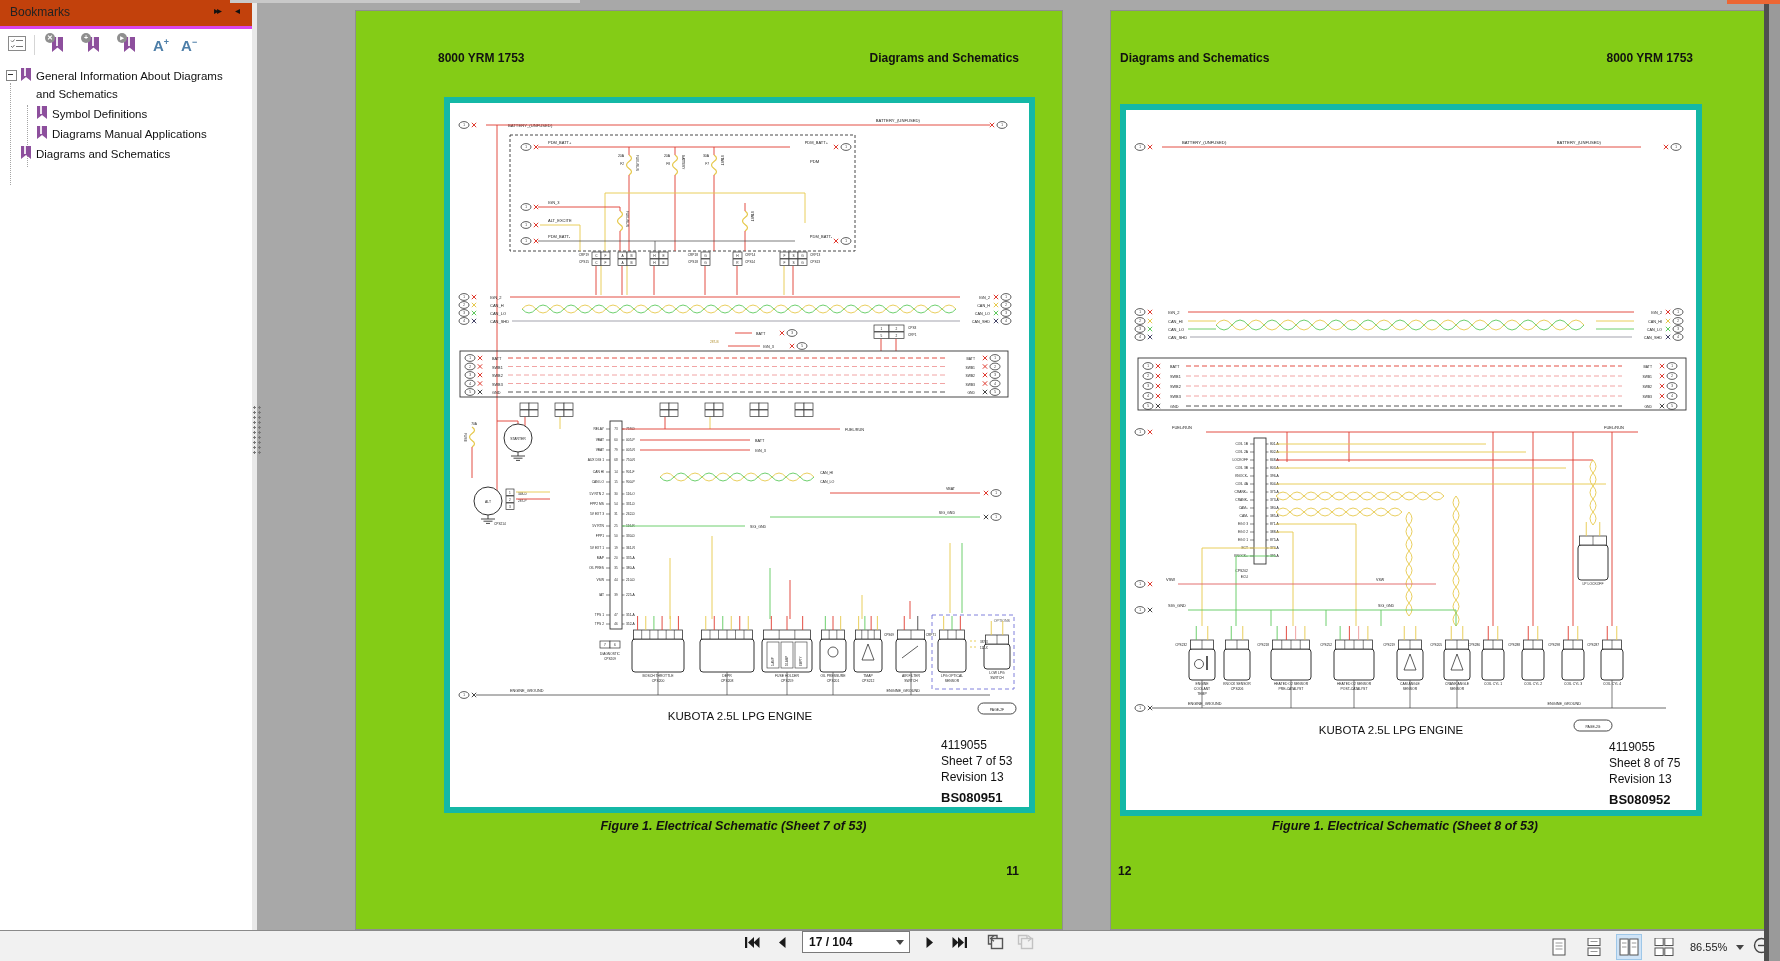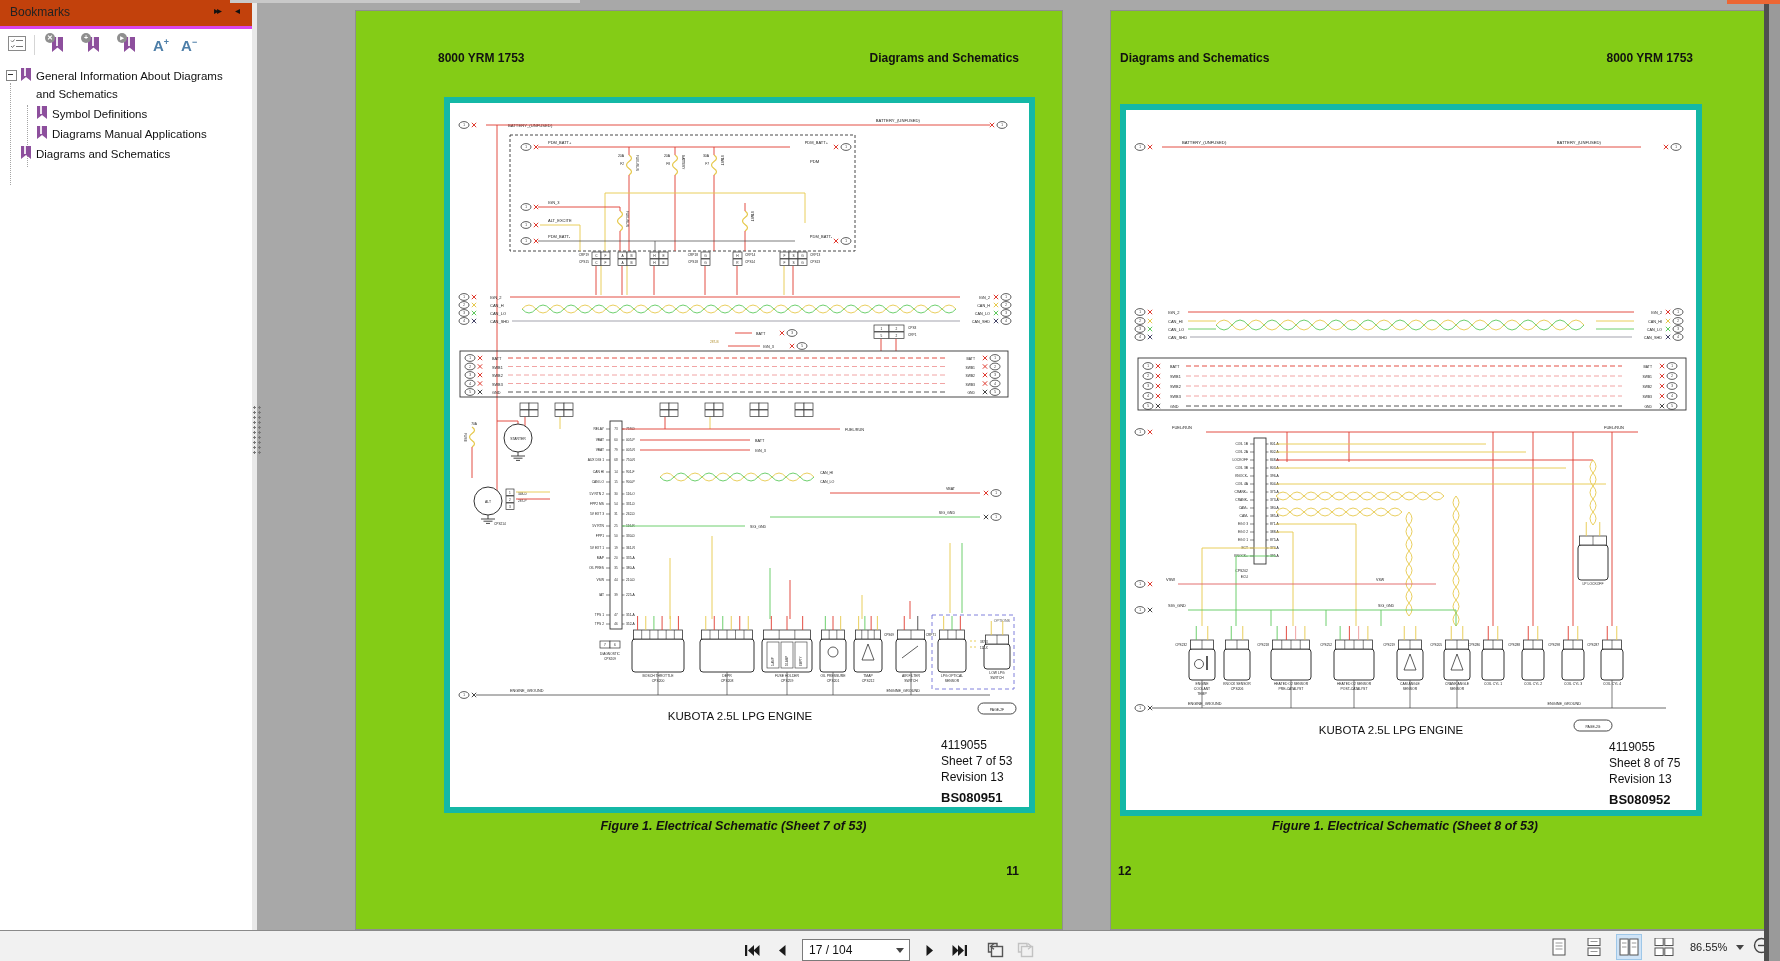--- a/index.html
+++ b/index.html
@@ -48,21 +48,21 @@
   .titleblock{position:absolute;font-size:12px;color:#111;line-height:16px;}
   #tb-0{left:585px;top:726px;} #tb-1{left:498px;top:728px;}
   .bscode{position:absolute;font-size:13px;font-weight:bold;color:#111;}
   #bs-0{left:585px;top:779px;} #bs-1{left:498px;top:781px;}
   .caption{position:absolute;top:808px;text-align:center;font-weight:bold;font-style:italic;font-size:12.5px;color:#111;}
   #cap-0{left:88px;width:579px;text-align:center;} #cap-1{left:9px;width:570px;}
   .pagenum{position:absolute;top:853px;font-size:12px;font-weight:bold;color:#111;}
   #pn-0{right:43px;} #pn-1{left:7px;}
   
   #toolbar{position:absolute;left:0;top:930px;width:1764px;height:31px;background:#f1f1f1;border-top:1px solid #8a8a8a;}
-  #nav-cluster{position:absolute;left:742px;top:8px;display:flex;align-items:center;gap:10px;}
+  #nav-cluster{position:absolute;left:742px;top:0;display:flex;align-items:center;gap:10px;font-weight:bold;}
   .navbtn{width:20px;height:22px;display:flex;align-items:center;justify-content:center;}
   #page-combo{width:100px;height:20px;background:#fff;border:1px solid #7a7a7a;display:flex;align-items:center;font-size:12px;color:#111;padding-left:6px;position:relative;}
   #page-combo .caret{position:absolute;right:5px;top:8px;width:0;height:0;border-left:4px solid transparent;border-right:4px solid transparent;border-top:5px solid #444;}
   #right-cluster{position:absolute;left:1546px;top:3px;display:flex;align-items:center;gap:9px;}
   .viewbtn{width:24px;height:24px;display:flex;align-items:center;justify-content:center;border:1px solid transparent;}
   .viewbtn.selected{background:#cfe3f6;border:1px solid #9ec7e8;}
   #zoom-label{font-size:11px;color:#222;margin-left:4px;}
   #zoom-caret{width:0;height:0;border-left:4px solid transparent;border-right:4px solid transparent;border-top:5px solid #444;}
   
   #top-strip{position:absolute;left:230px;top:0;width:350px;height:3px;background:#c9c9c9;}

